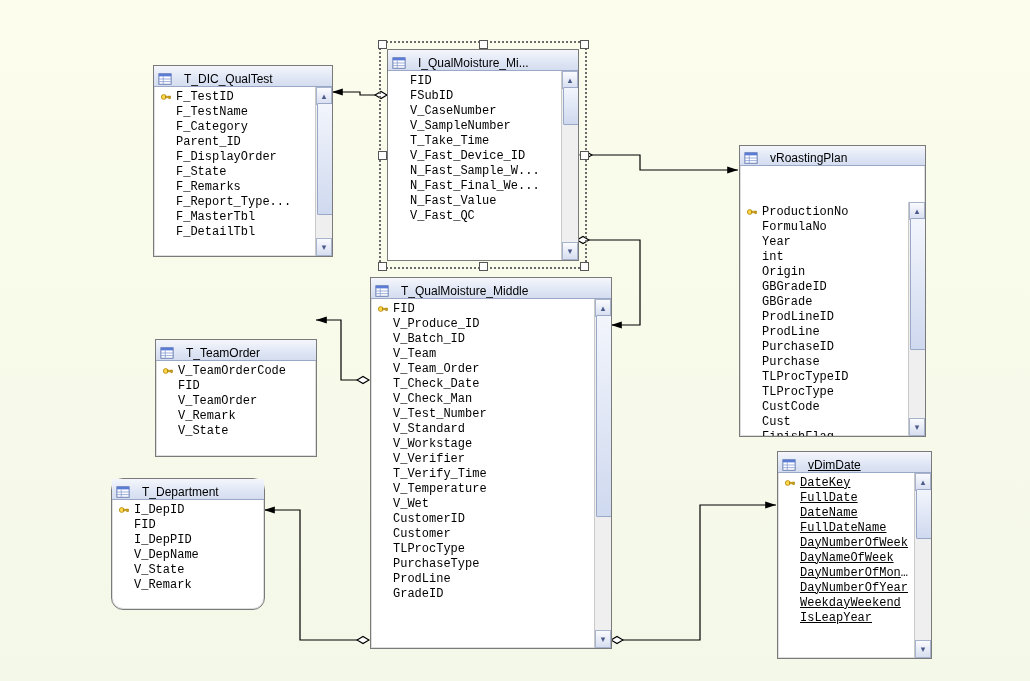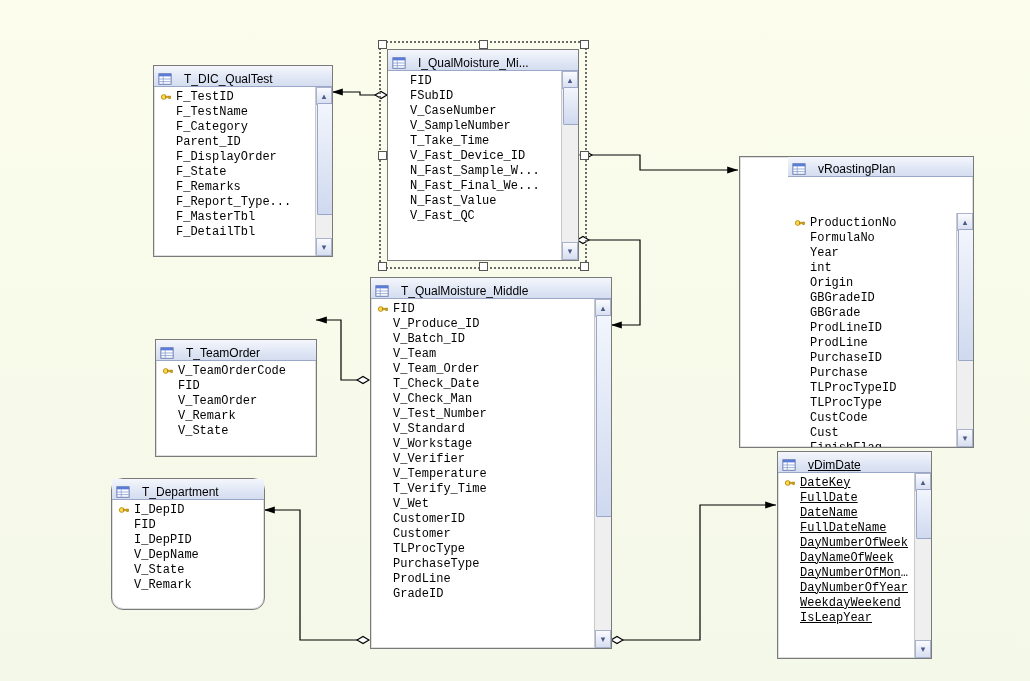--- a/index.html
+++ b/index.html
@@ -312,21 +312,21 @@
         </div>
         <div class="handle" style="left: -10px; top: -10px;"></div>
         <div class="handle" style="left: 91px; top: -10px;"></div>
         <div class="handle" style="left: 192px; top: -10px;"></div>
         <div class="handle" style="left: -10px; top: 101px;"></div>
         <div class="handle" style="left: 192px; top: 101px;"></div>
         <div class="handle" style="left: -10px; top: 212px;"></div>
         <div class="handle" style="left: 91px; top: 212px;"></div>
         <div class="handle" style="left: 192px; top: 212px;"></div>
       </div>
-      <div class="tbox" style="left: 739px; top: 156px; width: 185px; height: 290px; padding-left: 48px;">
+      <div class="tbox" style="left: 739px; top: 145px; width: 185px; height: 290px;">
         <div class="titlebar">
           <svg class="ticon">
             <use href="#sym-table"></use>
           </svg>
           <span class="ttitle">vRoastingPlan</span>
         </div>
         <div class="fieldlist" style="padding-right: 16px; margin-top: 36px;">
           <div class="row pk">
             <svg class="key">
               <use href="#sym-key"></use>
@@ -541,27 +541,27 @@
           <div class="row">
             <svg class="key">
               <use href="#sym-key"></use>
             </svg>
             <span class="fname">V_Verifier</span>
           </div>
           <div class="row">
             <svg class="key">
               <use href="#sym-key"></use>
             </svg>
+            <span class="fname">T_Verify_Time</span>
+          </div>
+          <div class="row">
+            <svg class="key">
+              <use href="#sym-key"></use>
+            </svg>
             <span class="fname">V_Temperature</span>
-          </div>
-          <div class="row">
-            <svg class="key">
-              <use href="#sym-key"></use>
-            </svg>
-            <span class="fname">T_Verify_Time</span>
           </div>
           <div class="row">
             <svg class="key">
               <use href="#sym-key"></use>
             </svg>
             <span class="fname">V_Wet</span>
           </div>
           <div class="row">
             <svg class="key">
               <use href="#sym-key"></use>

